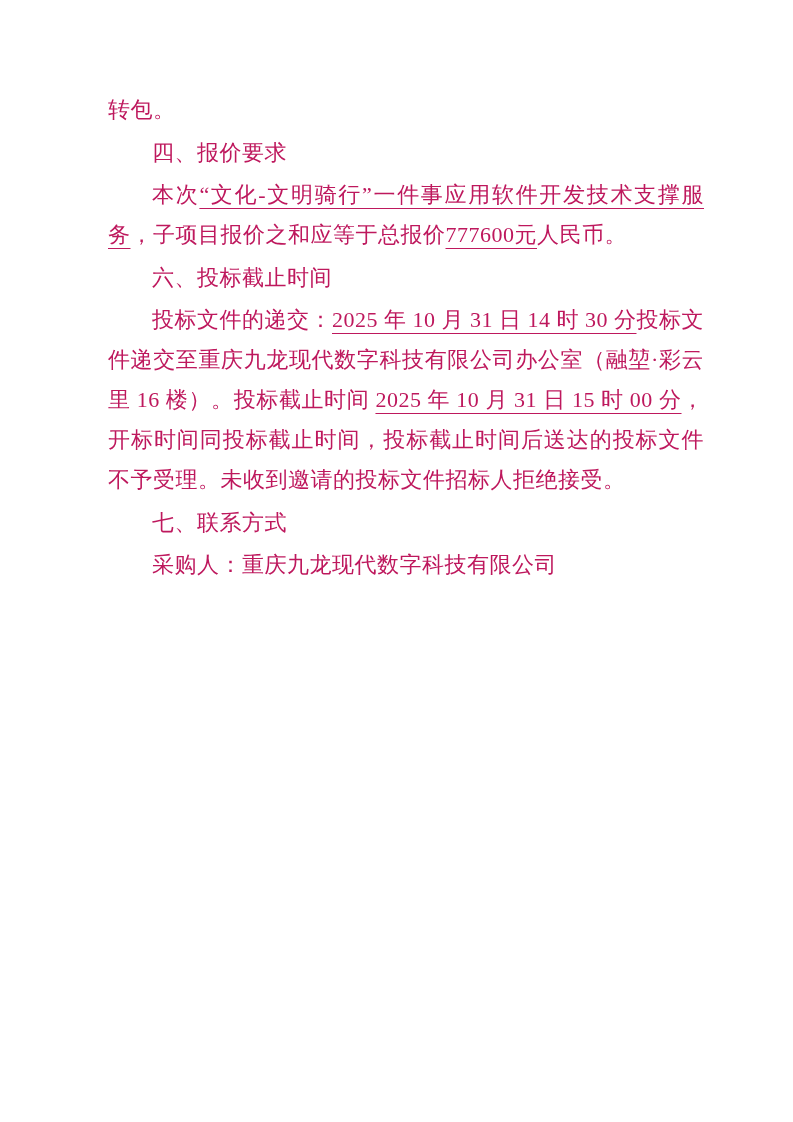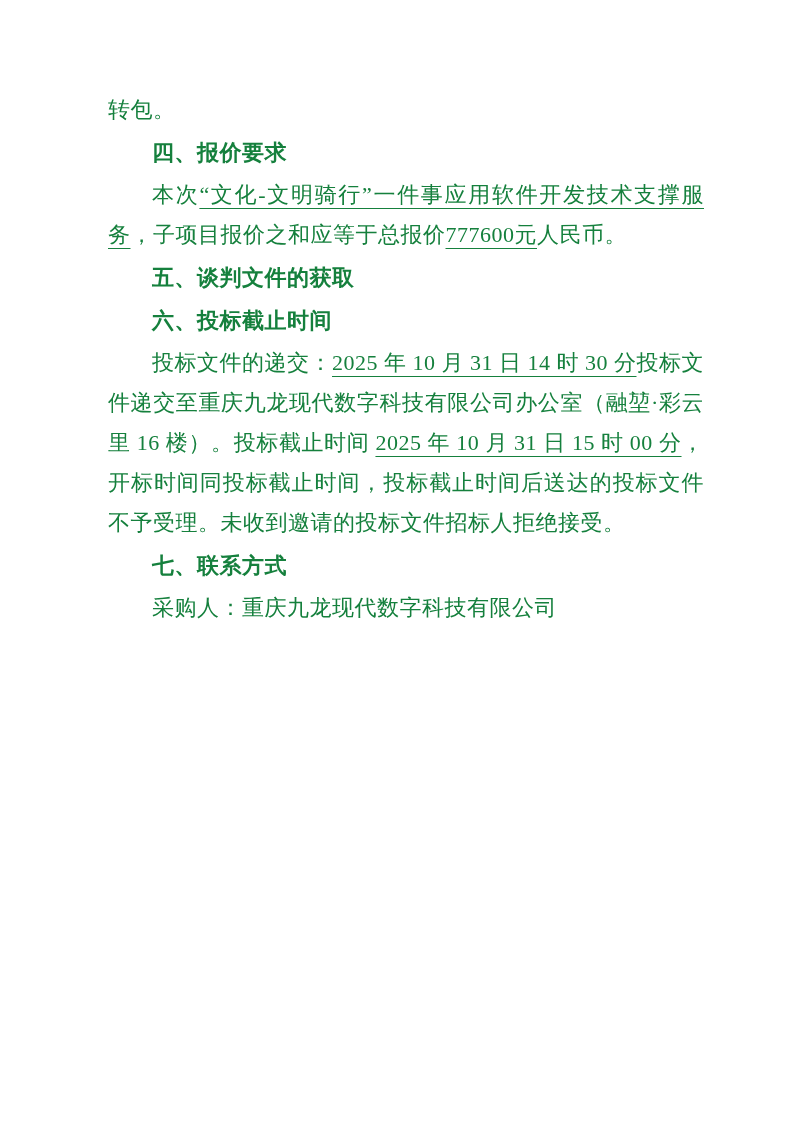--- a/index.html
+++ b/index.html
@@ -29,40 +29,39 @@
     margin: 0;
     text-align: justify;
     text-indent: 2em;
     letter-spacing: 0.5px;
   }
   .paragraph.no-indent {
     text-indent: 0;
   }
   .heading {
     font-family: "Liberation Sans", "DejaVu Sans", sans-serif;
-    font-weight: bold;
+    font-weight: normal;
     font-size: 22px;
     line-height: 40px;
     text-indent: 2em;
     letter-spacing: 0.5px;
     margin: 3px 0 2px 0;
   }
   .u {
     text-decoration: underline;
     text-underline-offset: 6px;
     text-decoration-thickness: 1.2px;
   }
 </style>
 </head>
 <body>
 
 <div class="page" style="background: rgb(255, 255, 255);">
-  <div class="doc" style="color: #15803d;">
+  <div class="doc" style="color: #be185d;">
       <p class="paragraph no-indent"><span class="">转包。</span></p>
       <div class="heading">四、报价要求</div>
       <p class="paragraph"><span class="">本次</span><span class="u">“文化-文明骑行”一件事应用软件开发技术支撑服务</span><span class="">，子项目报价之和应等于总报价</span><span class="u">777600元</span><span class="">人民币。</span></p>
-      <div class="heading">五、谈判文件的获取</div>
       <div class="heading">六、投标截止时间</div>
       <p class="paragraph"><span class="">投标文件的递交：</span><span class="u">2025 年 10 月 31 日 14 时 30 分</span><span class="">投标文件递交至重庆九龙现代数字科技有限公司办公室（融堃·彩云里 16 楼）。投标截止时间 </span><span class="u">2025 年 10 月 31 日 15 时 00 分</span><span class="">，开标时间同投标截止时间，投标截止时间后送达的投标文件不予受理。未收到邀请的投标文件招标人拒绝接受。</span></p>
       <div class="heading">七、联系方式</div>
       <p class="paragraph"><span class="">采购人：重庆九龙现代数字科技有限公司</span></p>
     </div>
 </div>
 
 </body></html>

